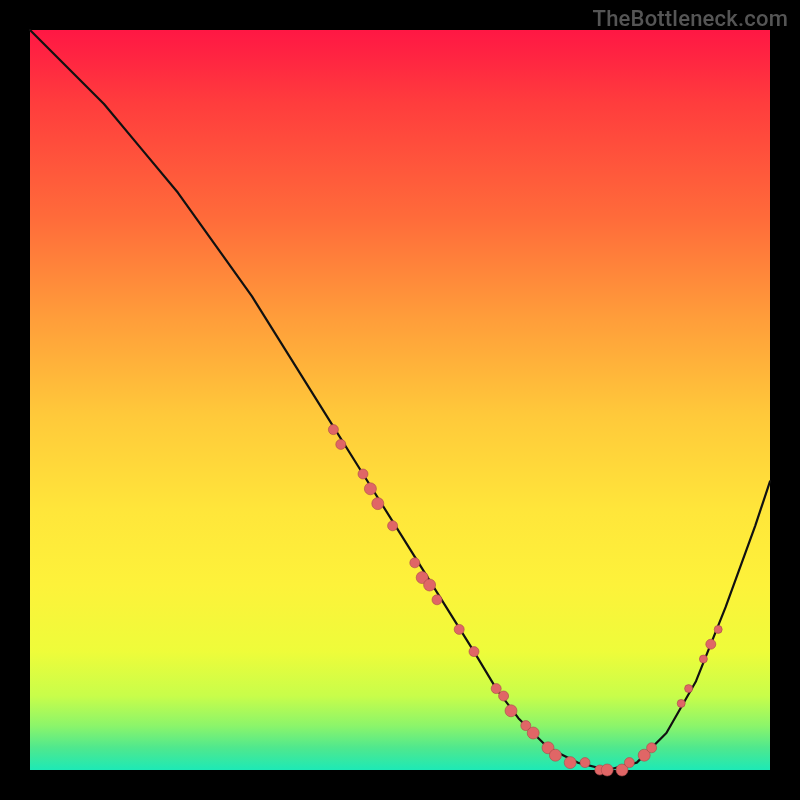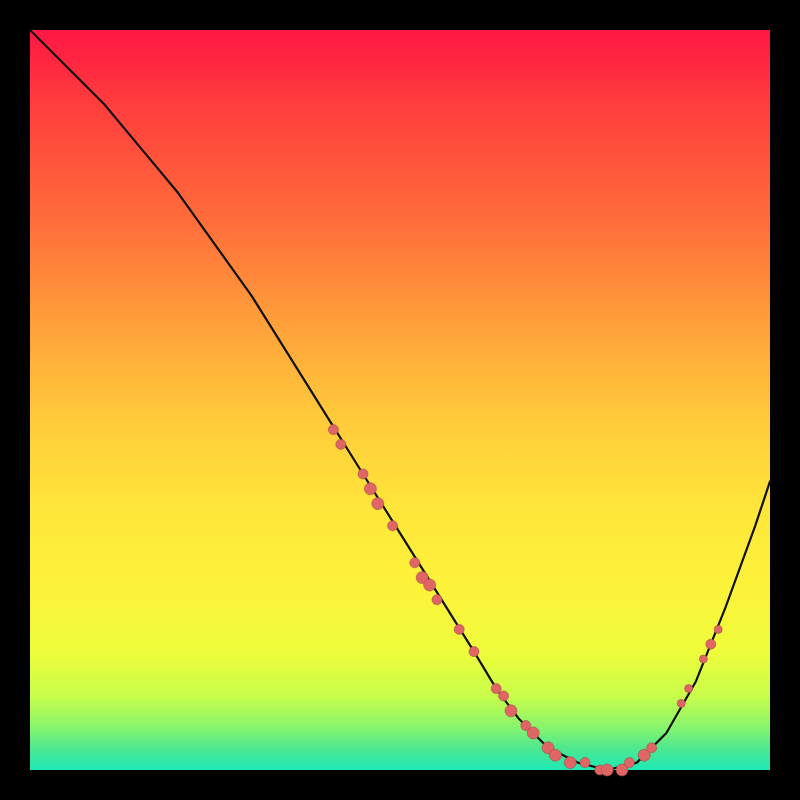--- a/index.html
+++ b/index.html
@@ -66,20 +66,21 @@
   .marker {
     fill: #e06666;
     stroke: #a84a4a;
     stroke-width: 0.6;
   }
 </style>
 </head>
 <body>
 
 <div class="stage">
+  <div class="watermark">TheBottleneck.com</div>
   <div class="plot-area">
     <svg class="curve" viewBox="0 0 740 740">
       <path id="curve-path" class="curve-path" d="M0.0 0.0 L37.0 37.0 L74.0 74.0 L111.0 118.4 L148.0 162.8 L185.0 214.6 L222.0 266.4 L259.0 325.6 L296.0 384.8 L333.0 444.0 L370.0 503.2 L407.0 562.4 L444.0 621.6 L466.2 658.6 L488.4 688.2 L518.0 717.8 L547.6 732.6 L577.2 740.0 L606.8 732.6 L636.4 703.0 L666.0 651.2 L695.6 577.2 L725.2 495.8 L740.0 451.4"></path>
       <g id="markers">
           <circle cx="303.4" cy="399.6" r="5" class="marker"></circle>
           <circle cx="310.8" cy="414.4" r="5" class="marker"></circle>
           <circle cx="333.0" cy="444.0" r="5" class="marker"></circle>
           <circle cx="340.4" cy="458.8" r="6" class="marker"></circle>
           <circle cx="347.8" cy="473.6" r="6" class="marker"></circle>
           <circle cx="362.6" cy="495.8" r="5" class="marker"></circle>

